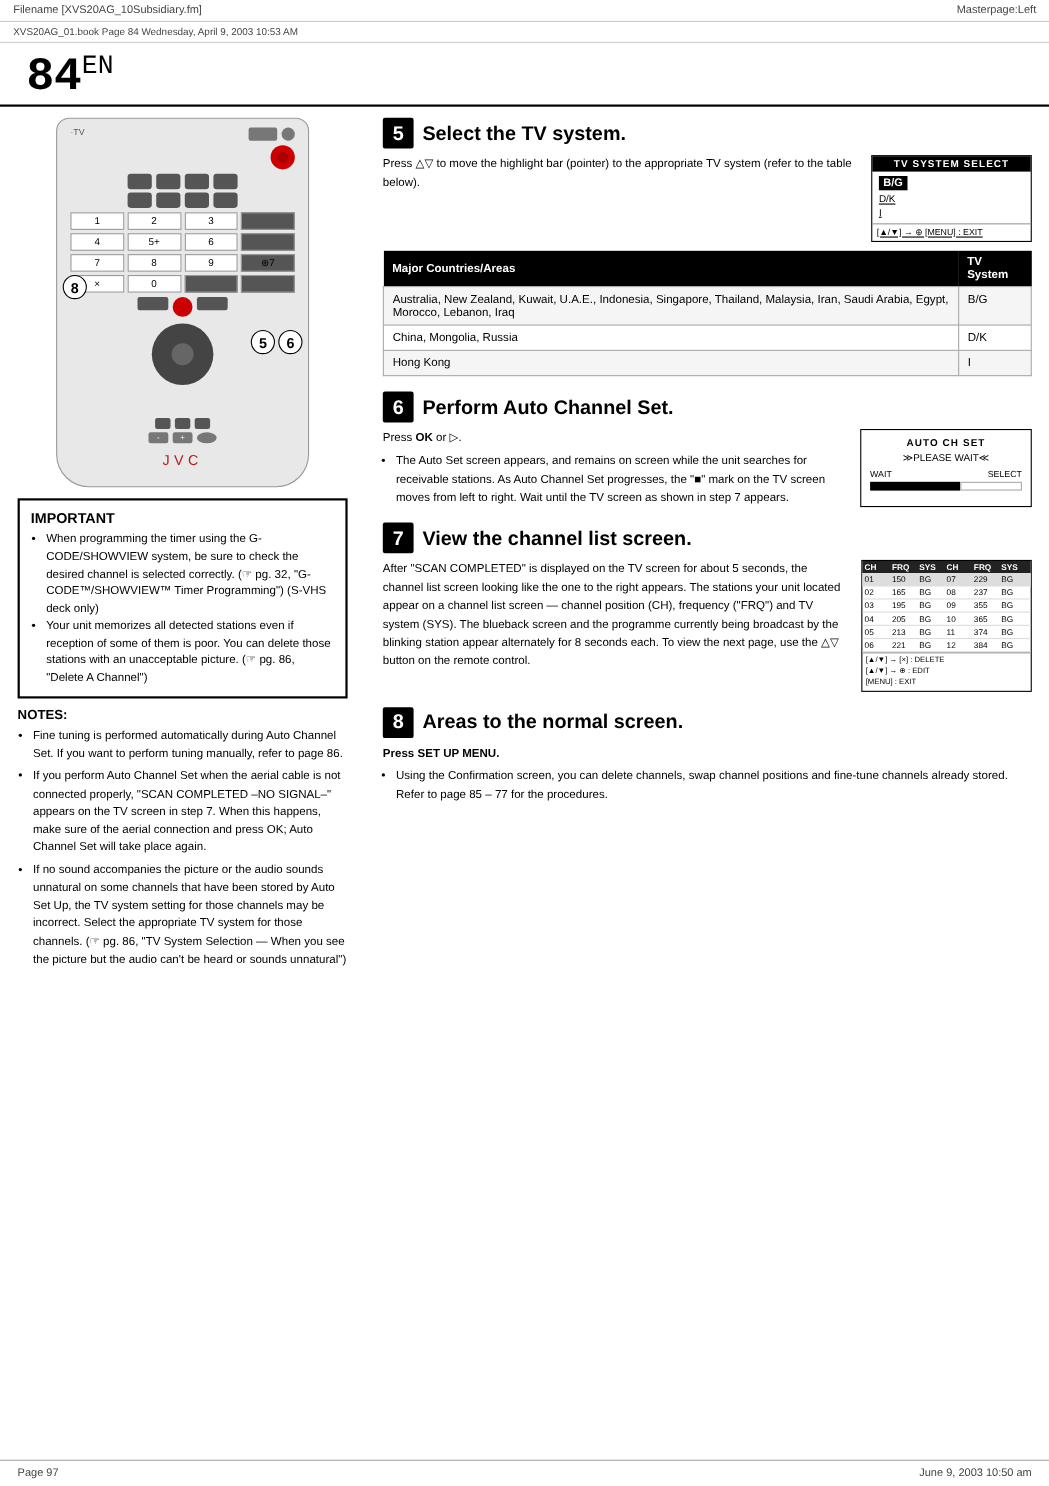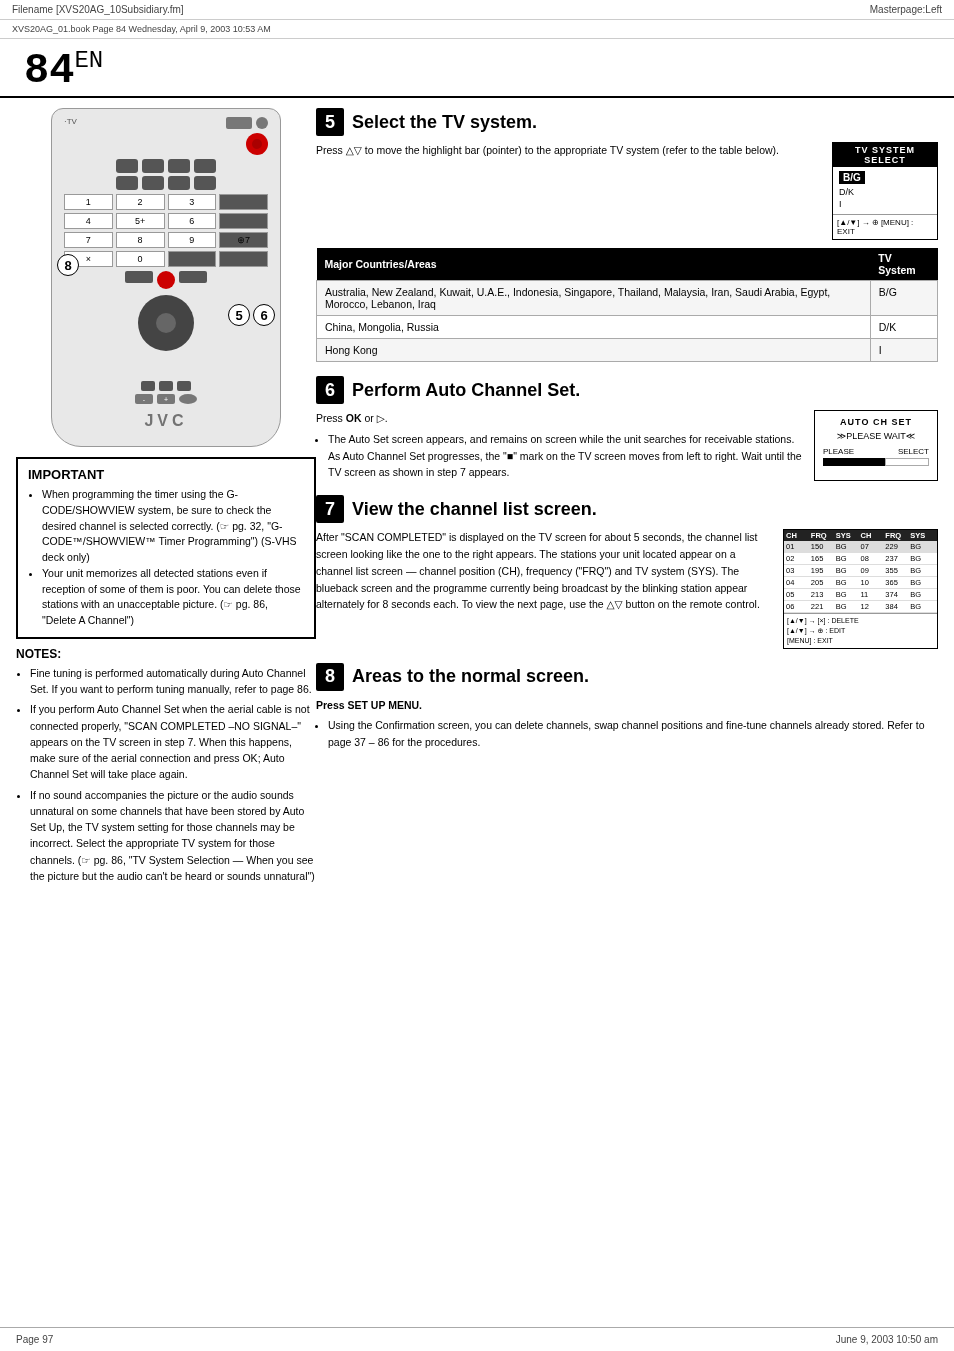--- a/index.html
+++ b/index.html
@@ -47,21 +47,21 @@
       font-size: 22px;
       font-weight: bold;
       font-style: italic;
       letter-spacing: 1px;
     }
 
     
     .main-content {
       display: flex;
       padding: 10px 16px;
-      gap: 0;
+      gap: 32px;
     }
 
     
     .left-col {
       width: 300px;
       flex-shrink: 0;
     }
 
     
     .remote-area {
@@ -72,24 +72,24 @@
     }
     .remote-img {
       width: 230px;
       background: #e8e8e8;
       border: 1.5px solid #999;
       border-radius: 12px 12px 30px 30px;
       padding: 8px 12px 16px 12px;
       position: relative;
     }
     .remote-brand {
-      font-size: 16px;
-      font-weight: bold;
+      font-size: 13px;
+      font-weight: normal;
       letter-spacing: 4px;
-      color: #737373;
+      color: #b91c1c;
       text-align: center;
       margin-top: 8px;
     }
     
     .remote-row {
       display: flex;
       justify-content: center;
       gap: 4px;
       margin: 3px 0;
     }
@@ -210,23 +210,24 @@
       display: flex;
       gap: 10px;
     }
     .step5-text {
       font-size: 10.5px;
       line-height: 1.6;
       flex: 1;
     }
     .tv-system-box {
       border: 1.5px solid #000;
-      width: 106px;
+      width: 146px;
       flex-shrink: 0;
       font-size: 9px;
+      text-decoration: underline;
     }
     .tv-system-header {
       background: #000;
       color: #fff;
       text-align: center;
       font-size: 9px;
       font-weight: bold;
       padding: 2px 4px;
       letter-spacing: 1px;
     }
@@ -283,21 +284,21 @@
       font-size: 10.5px;
       line-height: 1.6;
       flex: 1;
     }
     .step6-text ul {
       padding-left: 12px;
       list-style: disc;
     }
     .auto-ch-box {
       border: 1.5px solid #000;
-      width: 124px;
+      width: 156px;
       flex-shrink: 0;
       font-size: 9px;
       padding: 6px 8px;
     }
     .auto-ch-title {
       font-size: 9px;
       font-weight: bold;
       text-align: center;
       letter-spacing: 1px;
       margin-bottom: 4px;
@@ -577,21 +578,21 @@
           </ul>
         </div>
         <div class="auto-ch-box">
           <div class="auto-ch-title">
             <span>AUTO CH SET</span>
           </div>
           <div class="auto-ch-wait">
             ≫<span>PLEASE WAIT</span>≪
           </div>
           <div class="auto-ch-progress">
-            <span>PLEASE</span>
+            <span>WAIT</span>
             <span>SELECT</span>
           </div>
           <div class="progress-bar">
             <div class="progress-filled"></div>
             <div class="progress-empty"></div>
           </div>
         </div>
       </div>
     </div>
 
@@ -671,21 +672,21 @@
     <div class="step-section">
       <div class="step-header">
         <div class="step-num">8</div>
         <div class="step-title">Areas to the normal screen.</div>
       </div>
       <div class="step8-text">
         <div style="margin-bottom:4px;font-weight:bold;">
           Press <strong>SET UP MENU</strong>.
         </div>
         <ul>
-          <li>Using the Confirmation screen, you can delete channels, swap channel positions and fine-tune channels already stored. Refer to page 37 – 86 for the procedures.</li>
+          <li>Using the Confirmation screen, you can delete channels, swap channel positions and fine-tune channels already stored. Refer to page 85 – 77 for the procedures.</li>
         </ul>
       </div>
     </div>
 
   </div>
 </div>
 
 <div class="bottom-bar">
   <span>Page 97</span>
   <span>June 9, 2003  10:50 am</span>

